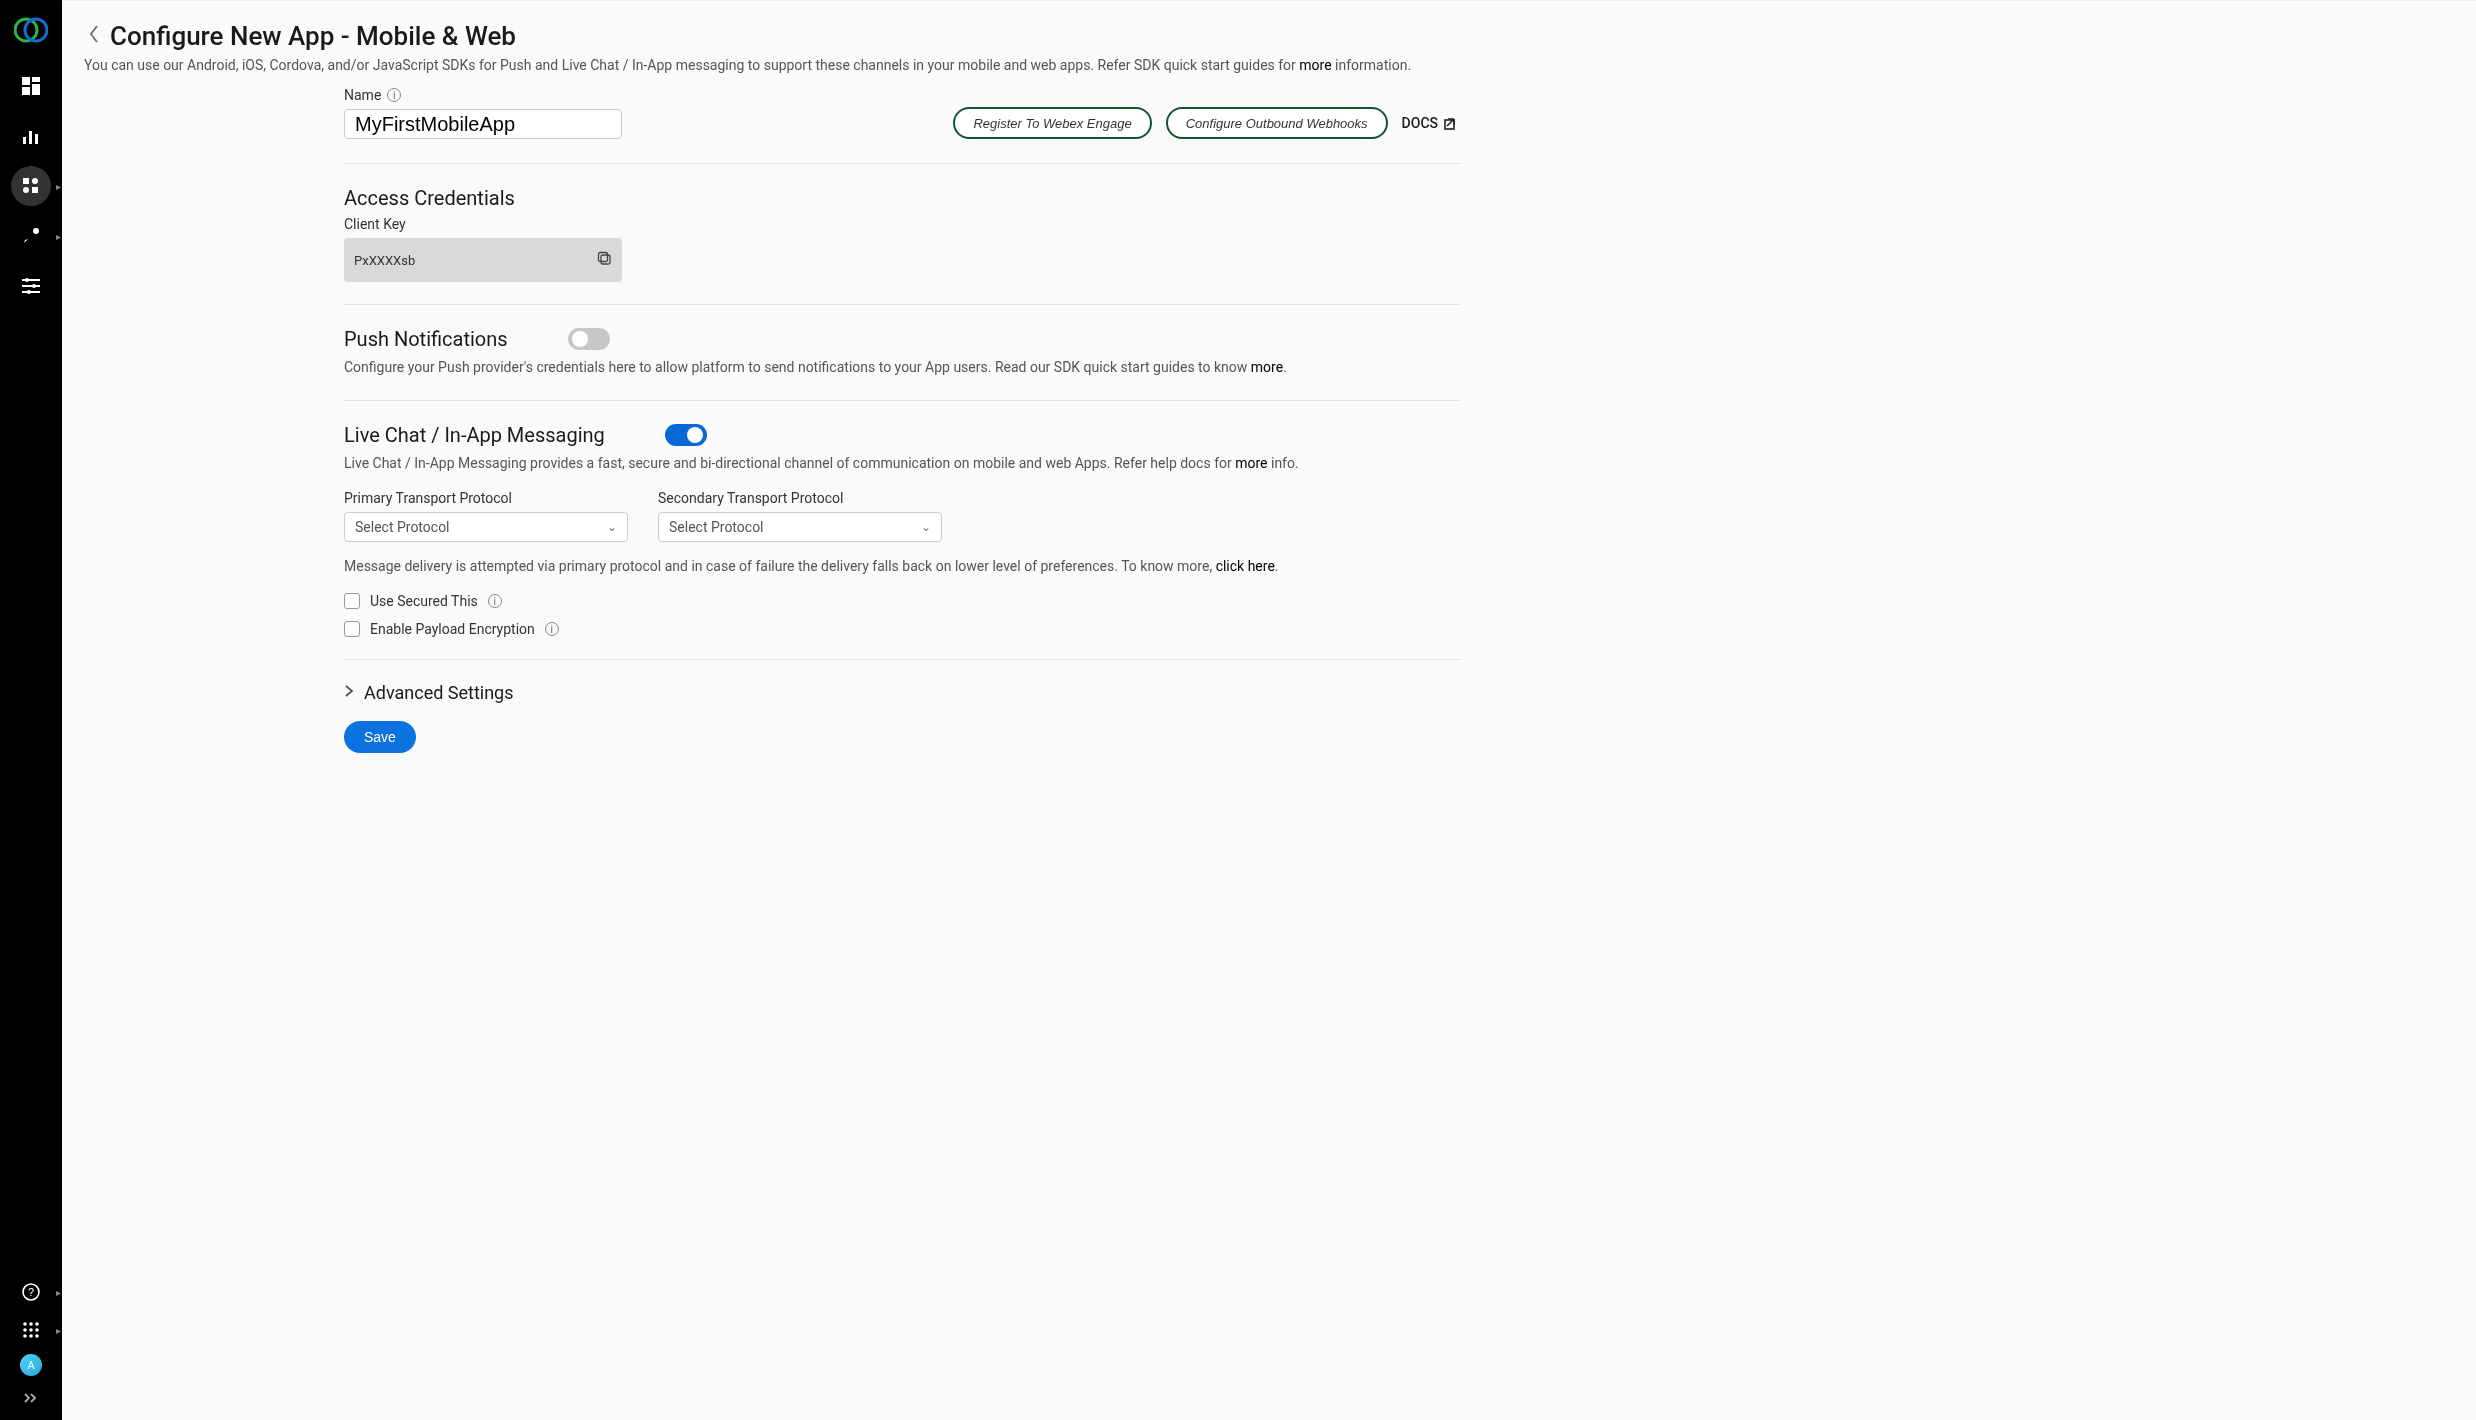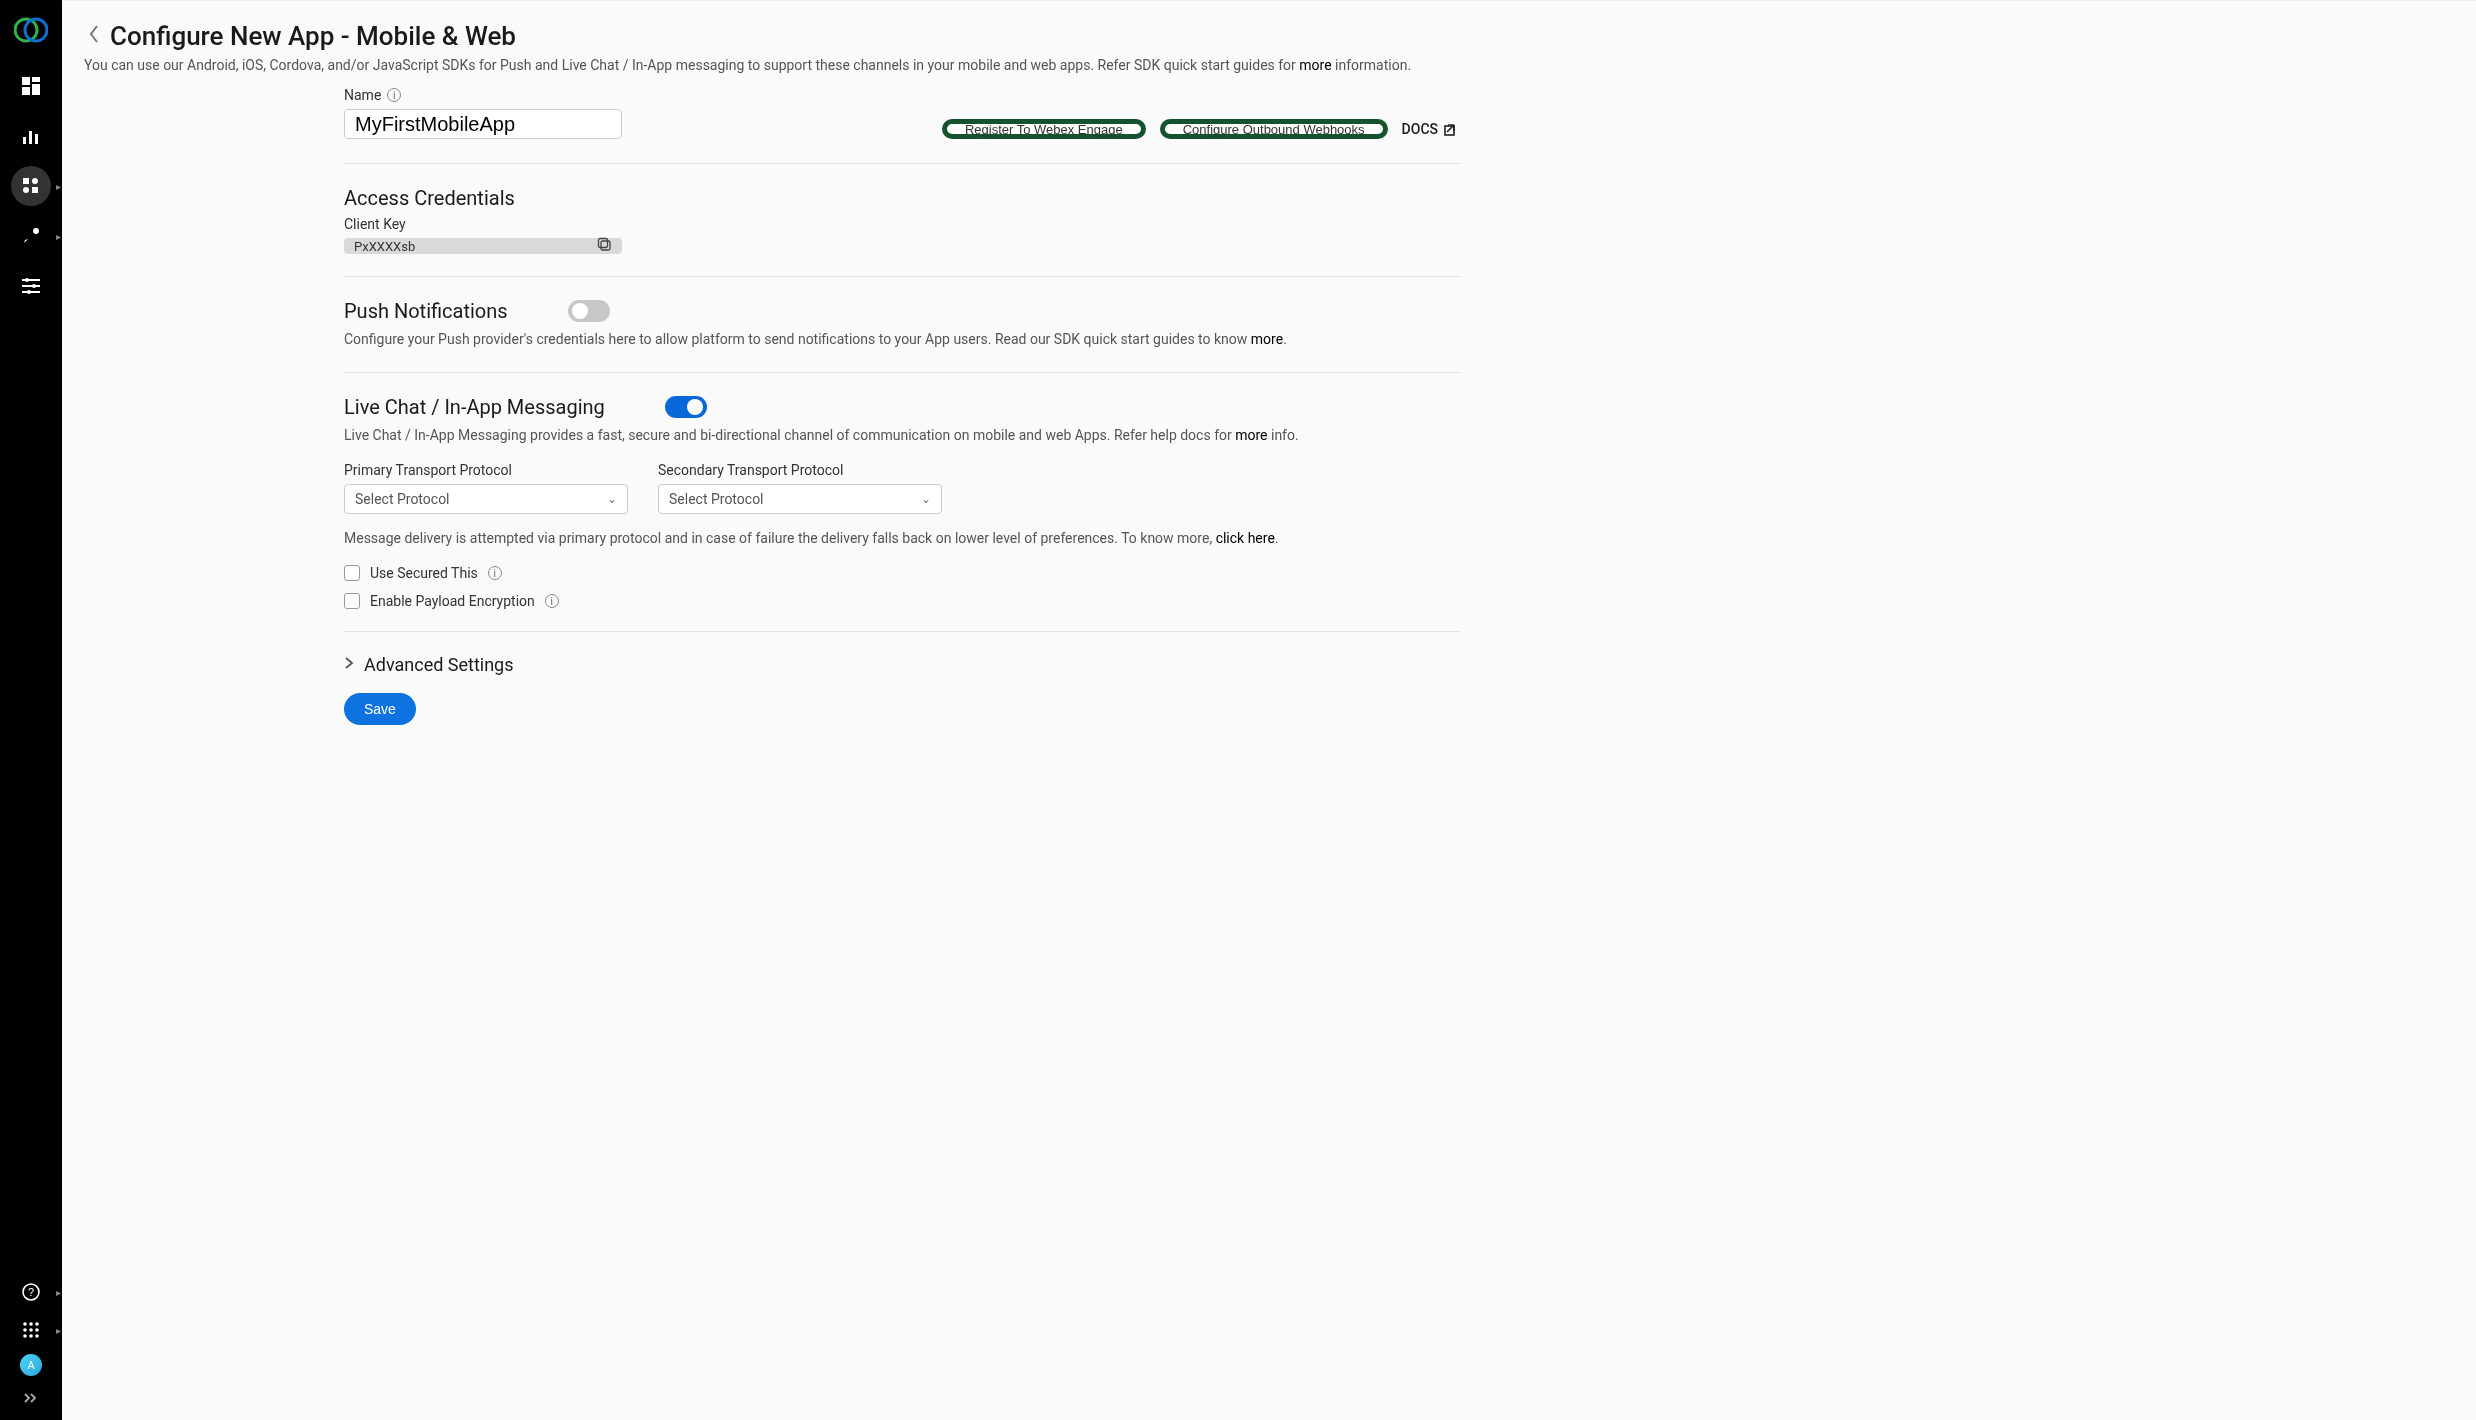--- a/index.html
+++ b/index.html
@@ -26,30 +26,30 @@
   .subtitle { font-size:14px; color:#555; margin-top:6px; }
   .link { color:#000000; cursor:pointer; }
 
   .content { padding: 0 22px 40px; margin-left:260px; max-width:1160px; }
   .row-top { display:flex; align-items:flex-end; justify-content:space-between; margin-bottom:24px; }
   .form-group { display:flex; flex-direction:column; gap:6px; }
   .label { font-size:14px; color:#333; display:flex; align-items:center; gap:6px; }
   .info-icon { width:14px; height:14px; border:1px solid #888; border-radius:50%; display:inline-flex; align-items:center; justify-content:center; font-size:10px; color:#666; }
   .text-input { width:278px; height:30px; border:1px solid #ccc; border-radius:4px; padding:0 10px; font-size:20px; background:#fff; }
   .top-actions { display:flex; align-items:center; gap:14px; }
-  .pill-btn { height:20px; padding:0 18px; border:5px solid #14532d; border-radius:16px; background:#fff; font-size:13px; color:#333; cursor:pointer; display:flex; align-items:center; }
+  .pill-btn { height:32px; padding:0 18px; border:2px solid #14532d; border-radius:16px; background:#fff; font-size:13px; color:#333; cursor:pointer; display:flex; align-items:center;font-style:italic; }
   .docs-link { font-size:14px; font-weight:500; color:#1a1a1a; display:flex; align-items:center; gap:6px; cursor:pointer; }
 
   .divider { border:0; border-top:1px solid #e3e3e3; margin:0 0 22px; }
 
   .section-title { font-size:20px; font-weight:400; color:#1a1a1a; margin-bottom:6px; }
   .section-title-row { display:flex; align-items:center; gap:60px; margin-bottom:6px; }
   .section-desc { font-size:14px; color:#555; margin-bottom:16px; line-height:1.5; }
 
-  .readonly-field { width:278px; height:16px; background:#d9d9d9; border-radius:4px; display:flex; align-items:center; justify-content:space-between; padding:0 10px; font-size:13px; color:#333; }
+  .readonly-field { width:278px; height:44px; background:#d9d9d9; border-radius:4px; display:flex; align-items:center; justify-content:space-between; padding:0 10px; font-size:13px; color:#333; }
   .copy-btn { cursor:pointer; color:#444; }
 
   
   .toggle { width:42px; height:22px; border-radius:12px; position:relative; cursor:pointer; }
   .toggle.off { background:#c7c7c7; }
   .toggle.on { background:#0868d8; }
   .toggle .knob { width:16px; height:16px; background:#fff; border-radius:50%; position:absolute; top:3px; }
   .toggle.off .knob { left:4px; }
   .toggle.on .knob { right:4px; }
 

